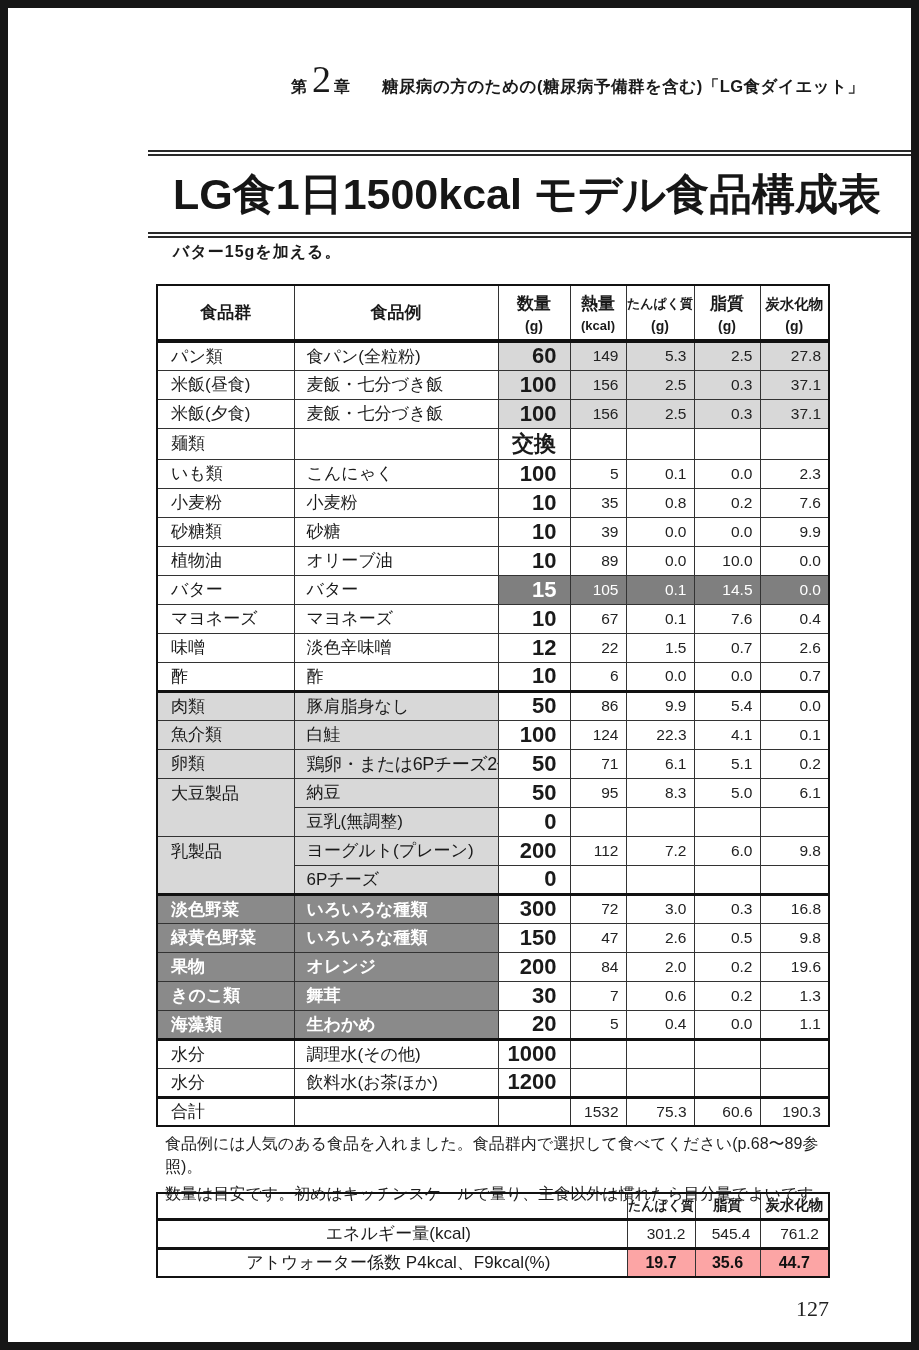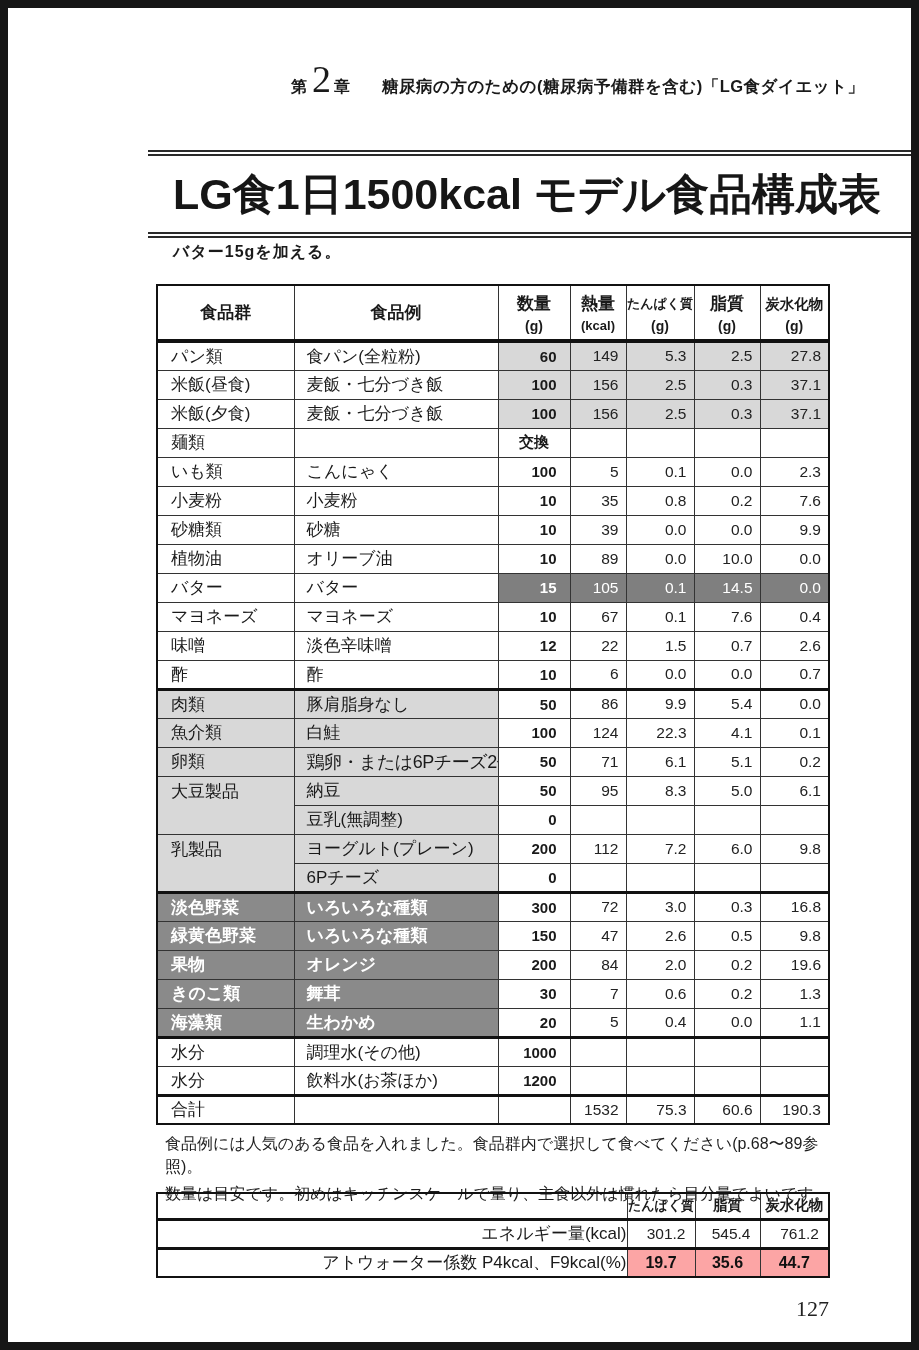--- a/index.html
+++ b/index.html
@@ -44,41 +44,41 @@
   .h-label{display:block;font-size:17px;line-height:24px;margin-top:2px;}
   .h-label.only{line-height:50px;margin-top:0;}
   .h-unit{display:block;font-size:14px;font-weight:600;line-height:20px;}
   .main-table thead th:nth-child(5) .h-label{font-size:13px;}
   .main-table thead th:nth-child(7) .h-label{font-size:14.5px;}
   .main-table thead th:nth-child(4) .h-unit{font-size:13px;}
   .main-table tbody tr{height:29px;}
   td.group{text-align:left;padding-left:13px;font-size:17px;}
   td.example{text-align:left;padding-left:12px;font-size:17px;}
   td.example.small{font-size:18px;letter-spacing:-0.5px;}
-  td.qty{text-align:right;padding-right:13px;font-weight:700;font-size:15px;}
+  td.qty{text-align:right;padding-right:13px;font-weight:700;font-size:22px;}
   td.qty.center{text-align:center;padding-right:0;}
   td.num{text-align:right;padding-right:7px;font-size:15.5px;color:#222;}
   tr.shade-num td.qty,tr.shade-num td.num{background:#d8d8d8;}
   tr.butter td.qty,tr.butter td.num{background:#7f7f7f;color:#fff;}
   tr.shade-label td.group,tr.shade-label td.example{background:#d8d8d8;}
   tr.dark-label td.group,tr.dark-label td.example{background:#8a8a8a;color:#fff;font-weight:700;}
   tr.thick-top td{border-top:3px solid #111;}
   td.group[rowspan]{vertical-align:top;line-height:29px;}
   
   .notes{position:absolute;left:157px;top:1124px;width:690px;}
   .notes p{margin:0 0 4px 0;font-size:16px;line-height:23px;color:#1d1d1d;}
   
   .bottom-table-wrap{position:absolute;left:148px;top:1184px;}
   .bottom-table{width:672px;border:2px solid #111;}
   .bottom-table th,.bottom-table td{border:1px solid #333;box-sizing:border-box;white-space:nowrap;padding:0;}
   .bottom-table thead tr{height:26px;}
   .bottom-table thead th{border-bottom:3px solid #111;text-align:center;font-weight:700;font-size:14.5px;}
   .bottom-table thead th:nth-child(2){font-size:13px;}
   .bottom-table tbody tr{height:29px;}
-  .bottom-table td.label{text-align:right;padding-left:12px;font-size:17px;}
+  .bottom-table td.label{text-align:center;padding-left:12px;font-size:17px;}
   .bottom-table tbody tr:first-child td{border-bottom:3px solid #111;}
   .bottom-table td.val{text-align:right;padding-right:9px;font-size:15.5px;color:#222;}
   .bottom-table tr.shaded td.val{background:#fca5a5;font-weight:700;text-align:center;padding-right:0;font-size:16px;color:#111;}
   
   .page-number{
     position:absolute;left:788px;top:1288px;
     font-family:"Liberation Serif","DejaVu Serif",serif;font-size:22px;color:#222;
   }
 </style>
 </head>

